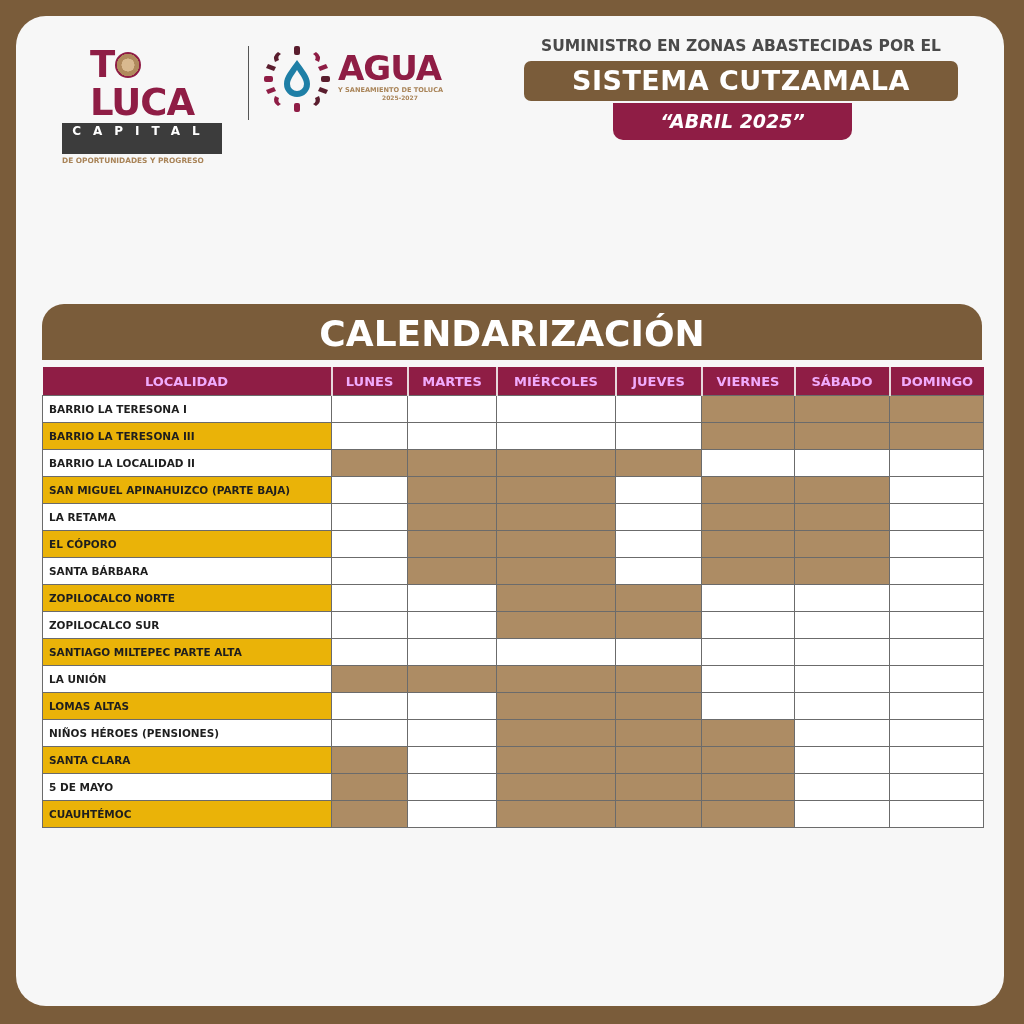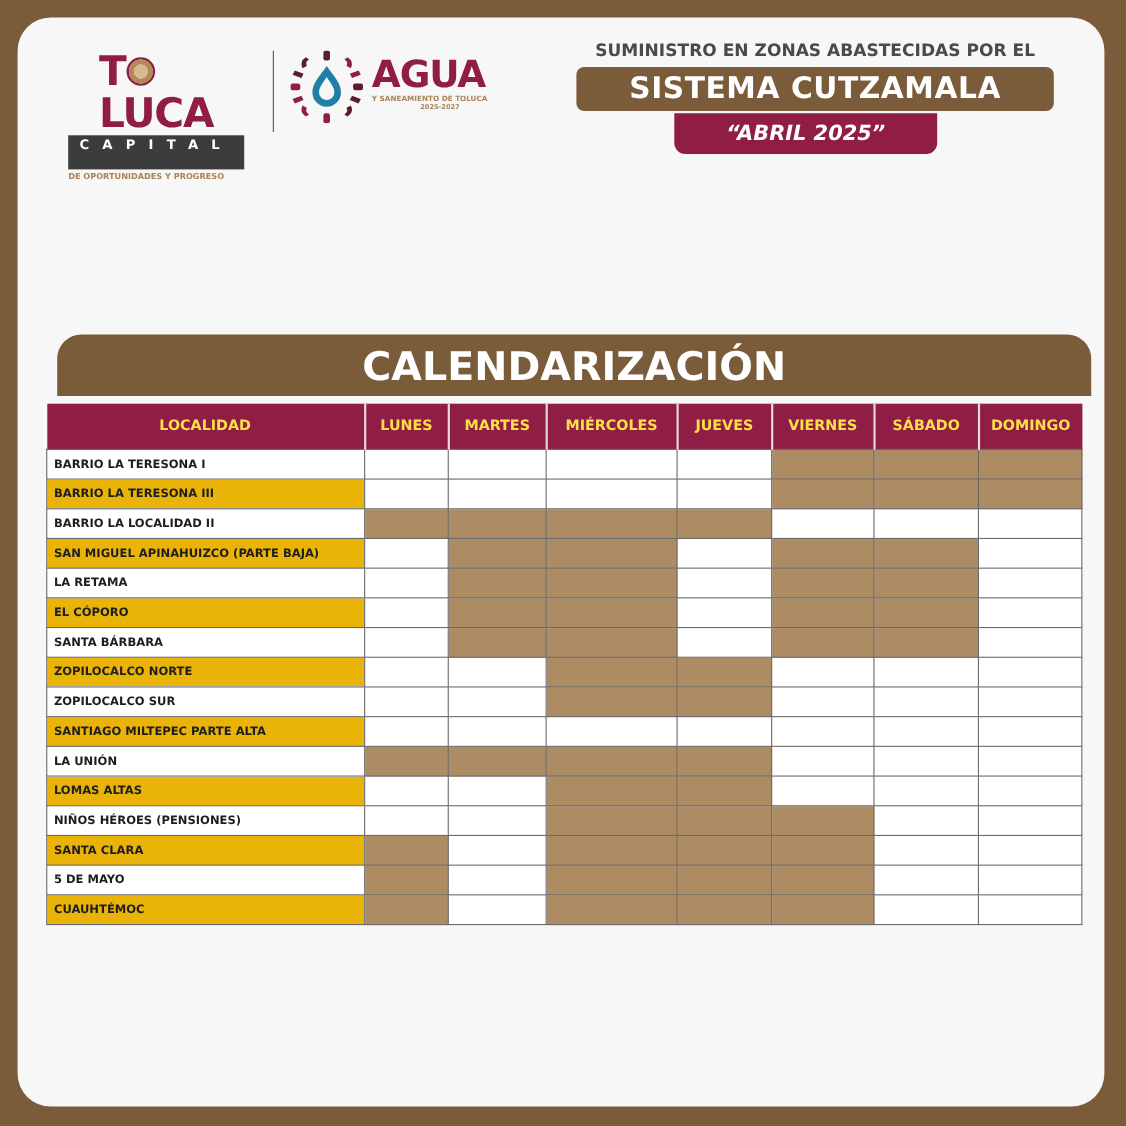--- a/index.html
+++ b/index.html
@@ -15,23 +15,23 @@
   .logo-agua { position:absolute; left:264px; top:44px; width:210px; height:70px; }
   .agua-emblem { position:absolute; left:0; top:2px; width:66px; height:66px; }
   .agua-word { position:absolute; left:74px; top:6px; font-weight:bold; font-size:34px; color:#8f1d45; letter-spacing:-1px; line-height:36px; }
   .agua-sub { position:absolute; left:74px; top:42px; font-weight:bold; font-size:6.6px; color:#a98458; white-space:nowrap; }
   .agua-years { position:absolute; left:118px; top:50px; font-weight:bold; font-size:6px; color:#a98458; }
   
   .t-sub { position:absolute; left:522px; top:37px; width:438px; text-align:center; font-weight:bold; font-size:15.5px; color:#4a4a4a; white-space:nowrap; }
   .t-main { position:absolute; left:524px; top:61px; width:434px; height:40px; background:#7a5c3a; border-radius:7px; color:#fff; font-weight:bold; font-size:27px; text-align:center; line-height:40px; letter-spacing:0.5px; }
   .t-month { position:absolute; left:613px; top:103px; width:239px; height:37px; background:#8f1d45; border-radius:0 0 10px 10px; color:#fff; font-weight:bold; font-style:italic; font-size:19px; text-align:center; line-height:36px; }
   
-  .cal-banner { position:absolute; left:42px; top:304px; width:940px; height:56px; background:#7a5c3a; border-radius:22px 22px 0 0; color:#fff; font-weight:bold; font-size:36px; text-align:center; line-height:60px;margin-left:10px; }
+  .cal-banner { position:absolute; left:42px; top:304px; width:940px; height:56px; background:#7a5c3a; border-radius:22px 22px 0 0; color:#fff; font-weight:bold; font-size:36px; text-align:center; line-height:60px; }
   table.sched { position:absolute; left:42px; top:367px; border-collapse:collapse; table-layout:fixed; width:941px; }
-  table.sched th { background:#8f1d45; color:#fde047; font-weight:bold; font-size:13px; height:41px; border-left:2px solid #e7d8dc; padding:0; text-align:center; }
+  table.sched th { background:#8f1d45; color:#f0abfc; font-weight:bold; font-size:13px; height:28px; border-left:2px solid #e7d8dc; padding:0; text-align:center; }
   table.sched th:first-child { border-left:none; }
   table.sched td { height:26px; border:1.5px solid #6b6b6b; background:#ffffff; padding:0; }
   table.sched td.loc { font-weight:bold; font-size:10.5px; color:#1e1e1e; padding-left:6px; white-space:nowrap; overflow:hidden; }
   table.sched td.loc.alt { background:#eab308; }
   table.sched td.on { background:#ad8c64; }
 </style>
 </head>
 <body>
 
 <div class="card"></div>

